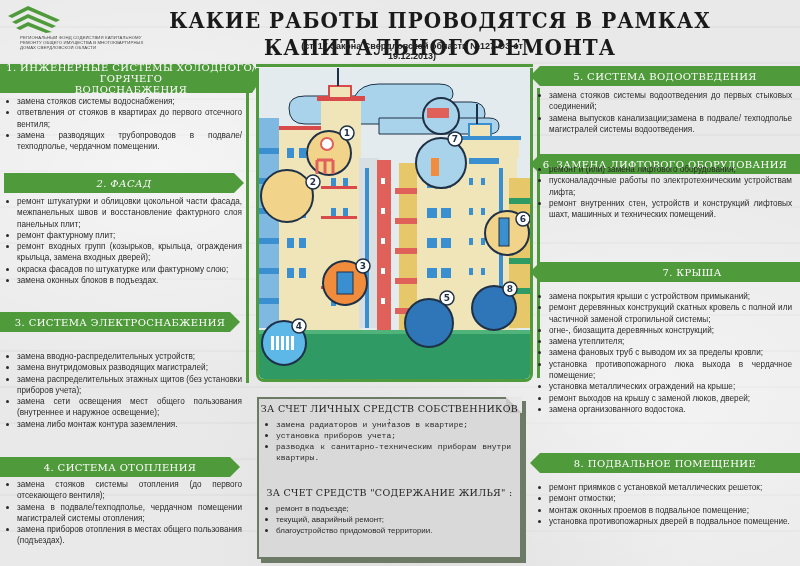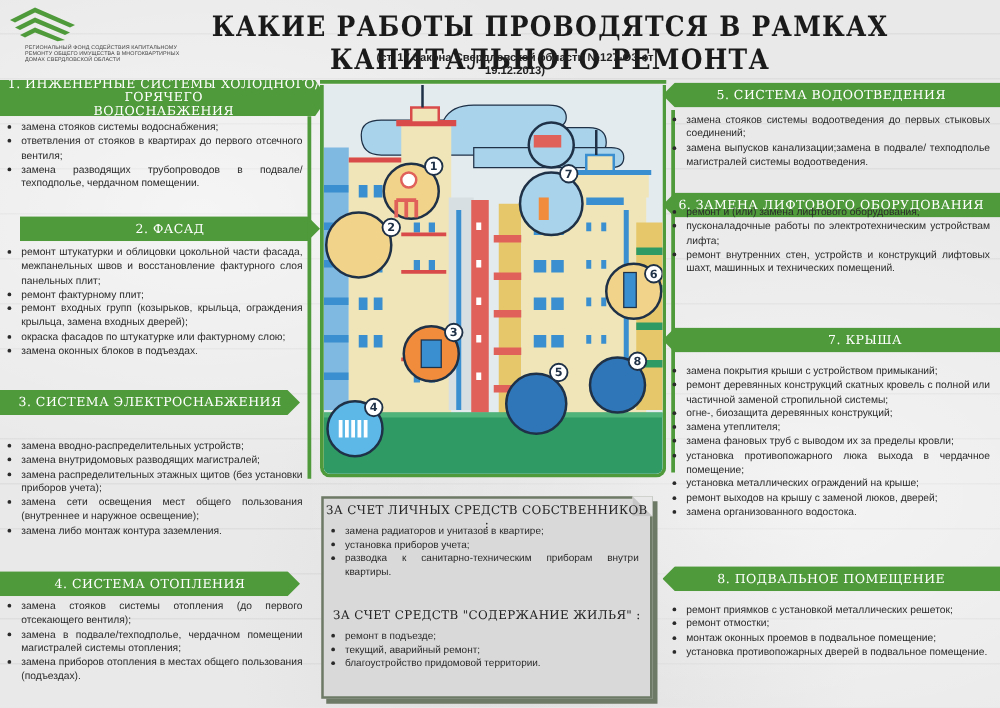--- a/index.html
+++ b/index.html
@@ -105,21 +105,21 @@
 <div class="banner right-arrow" style="left:0;top:64px;width:262px;height:29px;flex-direction:column;">
   <span>1. Инженерные системы холодного/горячего</span>
   <span>водоснабжения</span>
 </div>
 <ul class="list" style="left:2px;top:96px;width:240px;">
   <li>замена стояков системы водоснабжения;</li>
   <li>ответвления от стояков в квартирах до первого отсечного вентиля;</li>
   <li>замена разводящих трубопроводов в подвале/ техподполье, чердачном помещении.</li>
 </ul>
 
-<div class="banner right-arrow" style="left:16px;top:173px;width:240px;">2. Фасад</div>
+<div class="banner right-arrow" style="left:4px;top:173px;width:240px;font-style:italic;">2. Фасад</div>
 <ul class="list" style="left:2px;top:196px;width:240px;">
   <li>ремонт штукатурки и облицовки цокольной части фасада, межпанельных швов и восстановление фактурного слоя панельных плит;</li>
   <li>ремонт фактурному плит;</li>
   <li>ремонт входных групп (козырьков, крыльца, ограждения крыльца, замена входных дверей);</li>
   <li>окраска фасадов по штукатурке или фактурному слою;</li>
   <li>замена оконных блоков в подъездах.</li>
 </ul>
 
 <div class="banner right-arrow" style="left:0;top:312px;width:240px;">3. Система электроснабжения</div>
 <ul class="list" style="left:2px;top:351px;width:240px;">
@@ -285,21 +285,21 @@
       </g>
     <rect x="240" y="150" width="10" height="28" fill="#3a8fd0" stroke="#1f3147" stroke-width="1"></rect>
     <rect x="168" y="40" width="22" height="10" fill="#e0605a"></rect>
     <rect x="172" y="90" width="8" height="18" fill="#f08c3c"></rect>
   </svg>
 </div>
 
 <div class="fund-box">
   <div class="fold"></div>
   <div class="fund-title" style="top:4px;">За счет личных средств собственников :</div>
-  <ul class="list" style="left:2px;top:20px;width:250px;">
+  <ul class="list" style="left:2px;top:20px;width:250px;font-family:Liberation Mono, monospace;">
     <li>замена радиаторов и унитазов в квартире;</li>
     <li>установка приборов учета;</li>
     <li>разводка к санитарно-техническим приборам внутри квартиры.</li>
   </ul>
   <div class="fund-title" style="top:88px;">За счет средств "содержание жилья" :</div>
   <ul class="list" style="left:2px;top:104px;width:250px;">
     <li>ремонт в подъезде;</li>
     <li>текущий, аварийный ремонт;</li>
     <li>благоустройство придомовой территории.</li>
   </ul>

